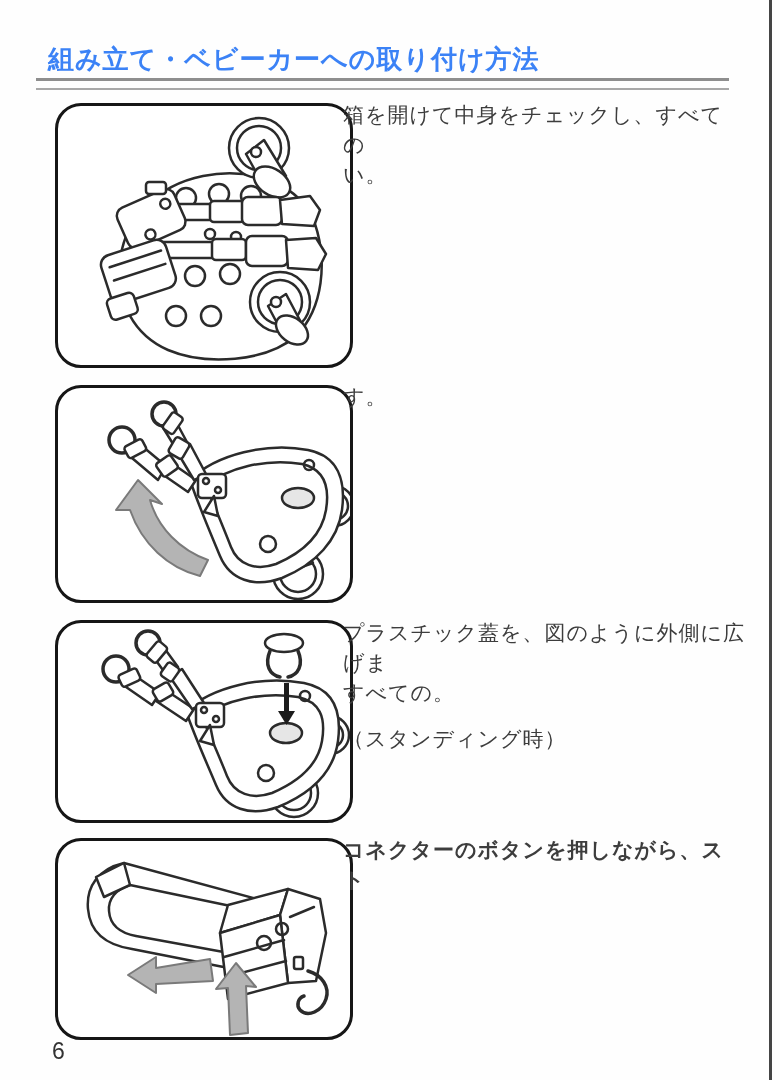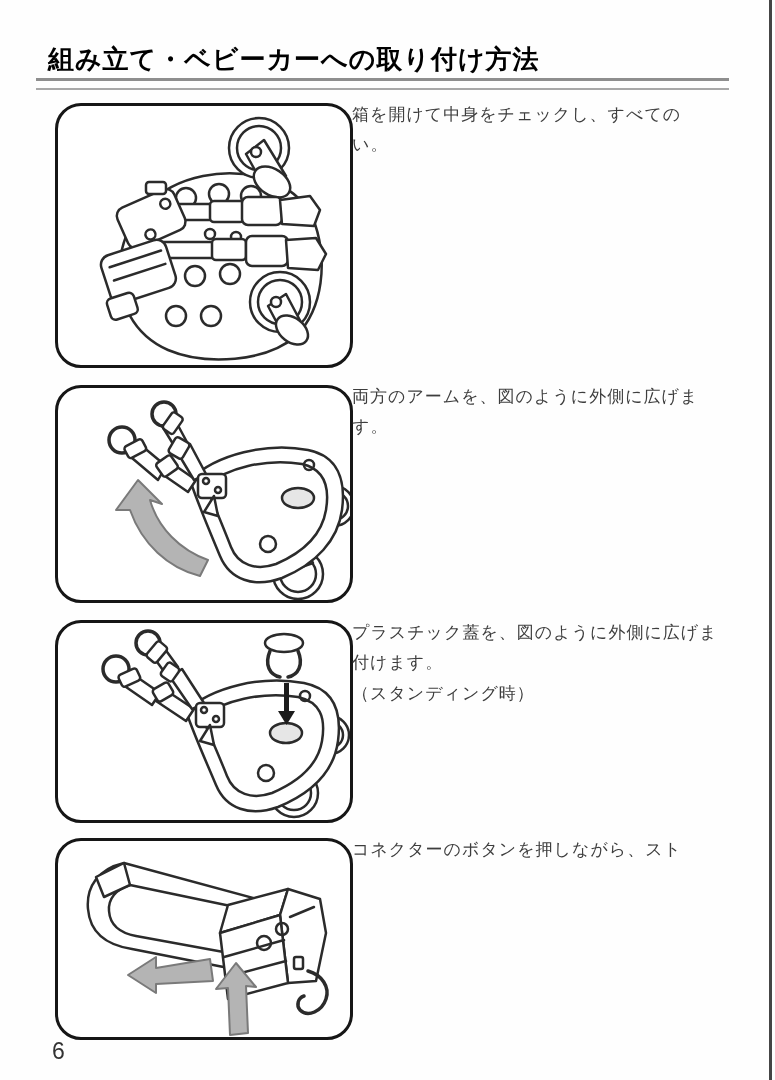--- a/index.html
+++ b/index.html
@@ -12,48 +12,48 @@
   }
   
   .scan-edge{
     position:absolute;left:769px;top:0;width:3px;height:1080px;
     background:#454545;
   }
   
   .title{
     position:absolute;left:48px;top:42px;
     font-size:26px;font-weight:600;letter-spacing:1px;
-    color:#000000;
+    color:#3b82f6;
   }
   .title-rule{
     position:absolute;left:36px;top:78px;width:693px;height:7px;
     border-top:3px solid #8e8e8e;
     border-bottom:2px solid #a8a8a8;
   }
   
   .illus-box{
     position:absolute;left:55px;width:298px;
     border:3px solid #161616;border-radius:26px;
     background:#fff;box-sizing:border-box;
   }
   .illus-box svg{display:block;width:100%;height:100%;}
   .b1{top:103px;height:265px;}
   .b2{top:385px;height:218px;}
   .b3{top:620px;height:203px;}
   .b4{top:838px;height:202px;}
   .step-text{
-    position:absolute;left:352px;width:402px;
-    font-size:17px;line-height:30px;letter-spacing:1px;
+    position:absolute;left:343px;width:402px;
+    font-size:21px;line-height:30px;letter-spacing:1px;
     color:#3d3d3d;
   }
   .t1{top:100px;}
   .t2{top:382px;}
   .t3{top:618px;}
-  .t4{top:835px;}
-  .line.gap{margin-top:1px;font-family:Liberation Serif, serif;}
+  .t4{top:835px;font-weight:bold;}
+  .line.gap{margin-top:16px;font-family:Liberation Serif, serif;}
   .page-number{
     position:absolute;left:52px;top:1038px;
     font-size:23px;color:#333;letter-spacing:0.5px;
   }
   .lineart{stroke:#2b2b2b;stroke-width:2.5;fill:#fff;stroke-linejoin:round;stroke-linecap:round;}
   .nofill{fill:none;}
   .shade{fill:#e6e6e6;}
   .garrow{fill:#b4b4b4;stroke:#7a7a7a;stroke-width:2;stroke-linejoin:round;}
 </style>
 </head>
@@ -152,21 +152,20 @@
         <circle cx="106" cy="26" r="12" class="nofill" stroke-width="3.5"></circle>
         <g transform="rotate(-55 116 36)">
             <rect x="106" y="28" width="20" height="13" rx="3"></rect>
           </g>
         <path d="M156,108 L146,124 L160,128 Z"></path>
       </g>
       <path class="garrow" d="M80,92 L104,116 L92,112 C100,140 122,162 150,172 L142,188 C110,180 84,156 72,122 L58,122 Z"></path>
     </svg>
   </div>
   <div class="step-text t2">
-    <div class="line">両方のアームを、図のように外側に広げま</div>
     <div class="line">す。</div>
   </div>
 
   <div class="illus-box b3">
     <svg viewBox="0 0 292 197" aria-hidden="true">
       <g class="lineart">
         <circle cx="272" cy="112" r="19"></circle>
         <circle cx="272" cy="112" r="13"></circle>
         <circle cx="236" cy="170" r="24"></circle>
         <circle cx="236" cy="170" r="17"></circle>
@@ -203,21 +202,21 @@
         <path d="M240,28 C246,42 240,52 230,54" class="nofill" stroke-width="3.5"></path>
       </g>
       <g fill="#1c1c1c" stroke="none">
         <rect x="226" y="60" width="5" height="30"></rect>
         <path d="M220,88 L237,88 L228.5,102 Z"></path>
       </g>
     </svg>
   </div>
   <div class="step-text t3">
     <div class="line">プラスチック蓋を、図のように外側に広げま</div>
-    <div class="line">付けます。</div>
+    <div class="line">すべての。</div>
     <div class="line gap">（スタンディング時）</div>
   </div>
 
   <div class="illus-box b4">
     <svg viewBox="0 0 292 196" aria-hidden="true">
       <g class="lineart">
         <path d="M66,22 C40,28 28,46 30,68 C32,92 48,104 74,108 L196,132 L206,60 Z"></path>
         <path d="M72,44 C58,48 50,58 51,70 C52,84 62,92 78,95 L182,114 L187,68 Z"></path>
         <path d="M38,36 L66,22 L72,44 L46,56 Z"></path>
         <path d="M162,92 L170,64 L230,48 L222,74 Z"></path>

